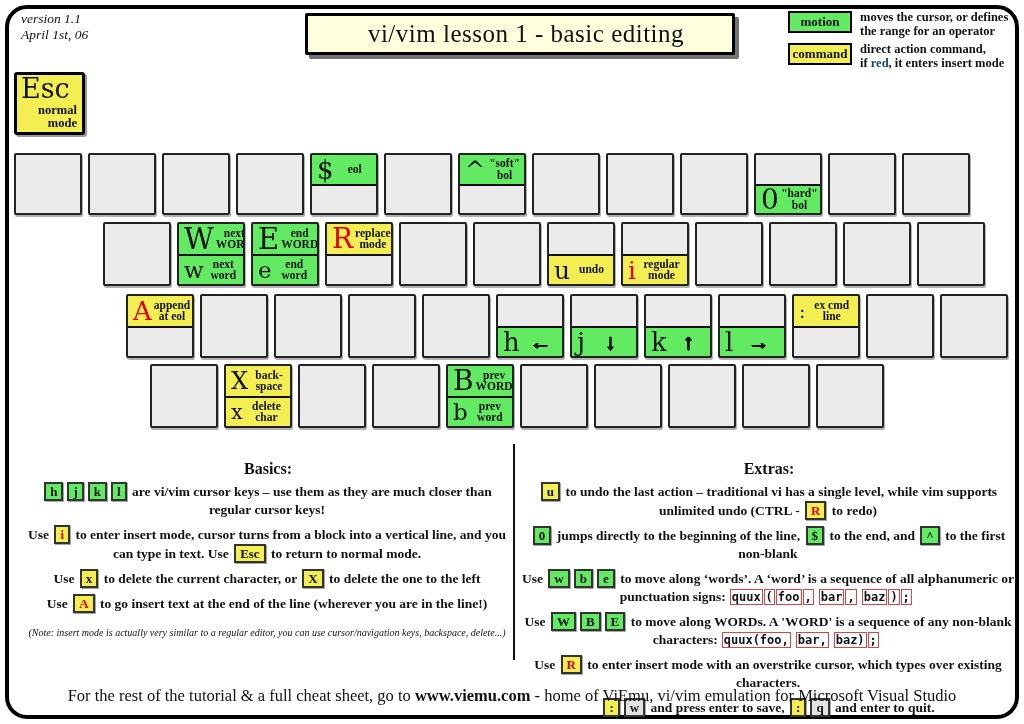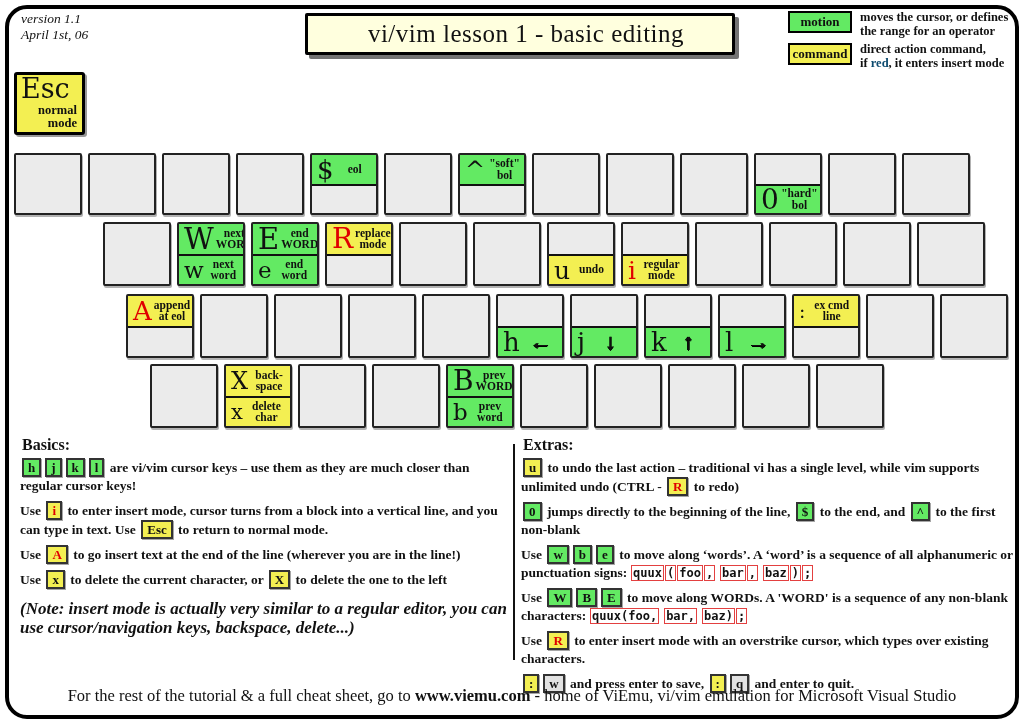--- a/index.html
+++ b/index.html
@@ -34,26 +34,26 @@
   .half{height:50%;display:flex;align-items:center;box-sizing:border-box;}
   .key.split .half.bottom{border-top:2px solid #111;}
   .half.green{background:#63EA63;}
   .half.yellow{background:#F3EF52;}
   .glyph{font-family:"DejaVu Serif",serif;line-height:1;margin-left:5px;}
   .glyph.red{color:#E00000;}
   .ann{flex:1;text-align:center;font-weight:bold;font-size:11.5px;line-height:11.5px;padding:0 2px;}
   .arrow{font-size:22px;font-weight:bold;line-height:1;
          text-shadow:.8px 0 0 #000,-.8px 0 0 #000,0 .8px 0 #000;}
   
-  .col{position:absolute;top:436px;width:494px;}
+  .col{position:absolute;top:460px;width:494px;text-align:center;}
   .col-basics{left:20px;}
   .col-extras{left:521px;}
   .col h2{font-size:16px;margin:0 0 4px 2px;}
   .para{margin:0 0 6px 0;font-weight:bold;font-size:13.5px;line-height:18px;}
-  .para.note{font-weight:bold;font-style:italic;font-size:17px;line-height:19px;margin-top:10px;}
+  .para.note{font-weight:normal;font-style:italic;font-size:10px;line-height:19px;margin-top:10px;}
   .chip{display:inline-block;border:2px solid #333;padding:0 4px;margin:0 2px;font-weight:bold;
         font-size:13px;line-height:15px;box-shadow:1px 1px 0 rgba(0,0,0,.35);}
   .chip.green{background:#63EA63;}
   .chip.yellow{background:#F3EF52;}
   .chip.gray{background:#E2E2E2;}
   .chip.redtext{color:#E00000;}
   .codewrap{font-family:"DejaVu Sans Mono",monospace;font-size:12px;font-weight:bold;white-space:nowrap;}
   .codegroup{margin-right:4px;}
   .tok{border:1.5px solid #E34040;padding:0 1px;margin:0 .5px;}
   .divider{position:absolute;left:513px;top:444px;width:2px;height:216px;background:#111;}
@@ -309,22 +309,22 @@
       <div class="key" style="height: 64px;"></div>
       <div class="key" style="height: 64px;"></div>
     </div>
   </div>
 
 <div class="col col-basics">
   <h2>Basics:</h2>
   <div id="basics-paras">
       <p class="para"><span class="chip green">h</span><span class="chip green">j</span><span class="chip green">k</span><span class="chip green">l</span> are vi/vim cursor keys – use them as they are  much closer than regular cursor keys!</p>
       <p class="para">Use <span class="chip yellow redtext">i</span> to enter insert mode, cursor turns from a block into a vertical line, and you can type in text. Use <span class="chip yellow">Esc</span> to  return to normal mode.</p>
+      <p class="para">Use <span class="chip yellow">x</span> to delete the current character, or <span class="chip yellow">X</span> to delete the one to the left</p>
       <p class="para">Use <span class="chip yellow redtext">A</span> to go insert text at the end of the line (wherever you are in the line!)</p>
-      <p class="para">Use <span class="chip yellow">x</span> to delete the current character, or <span class="chip yellow">X</span> to delete the one to the left</p>
       <p class="para note">(Note: insert mode is actually very similar to a regular editor, you can use cursor/navigation keys, backspace,  delete...)</p>
     </div>
 </div>
 
 <div class="divider"></div>
 
 <div class="col col-extras">
   <h2>Extras:</h2>
   <div id="extras-paras">
       <p class="para"><span class="chip yellow">u</span> to undo the last action – traditional vi has a single level, while vim supports unlimited undo (CTRL - <span class="chip yellow redtext">R</span> to redo)</p>

